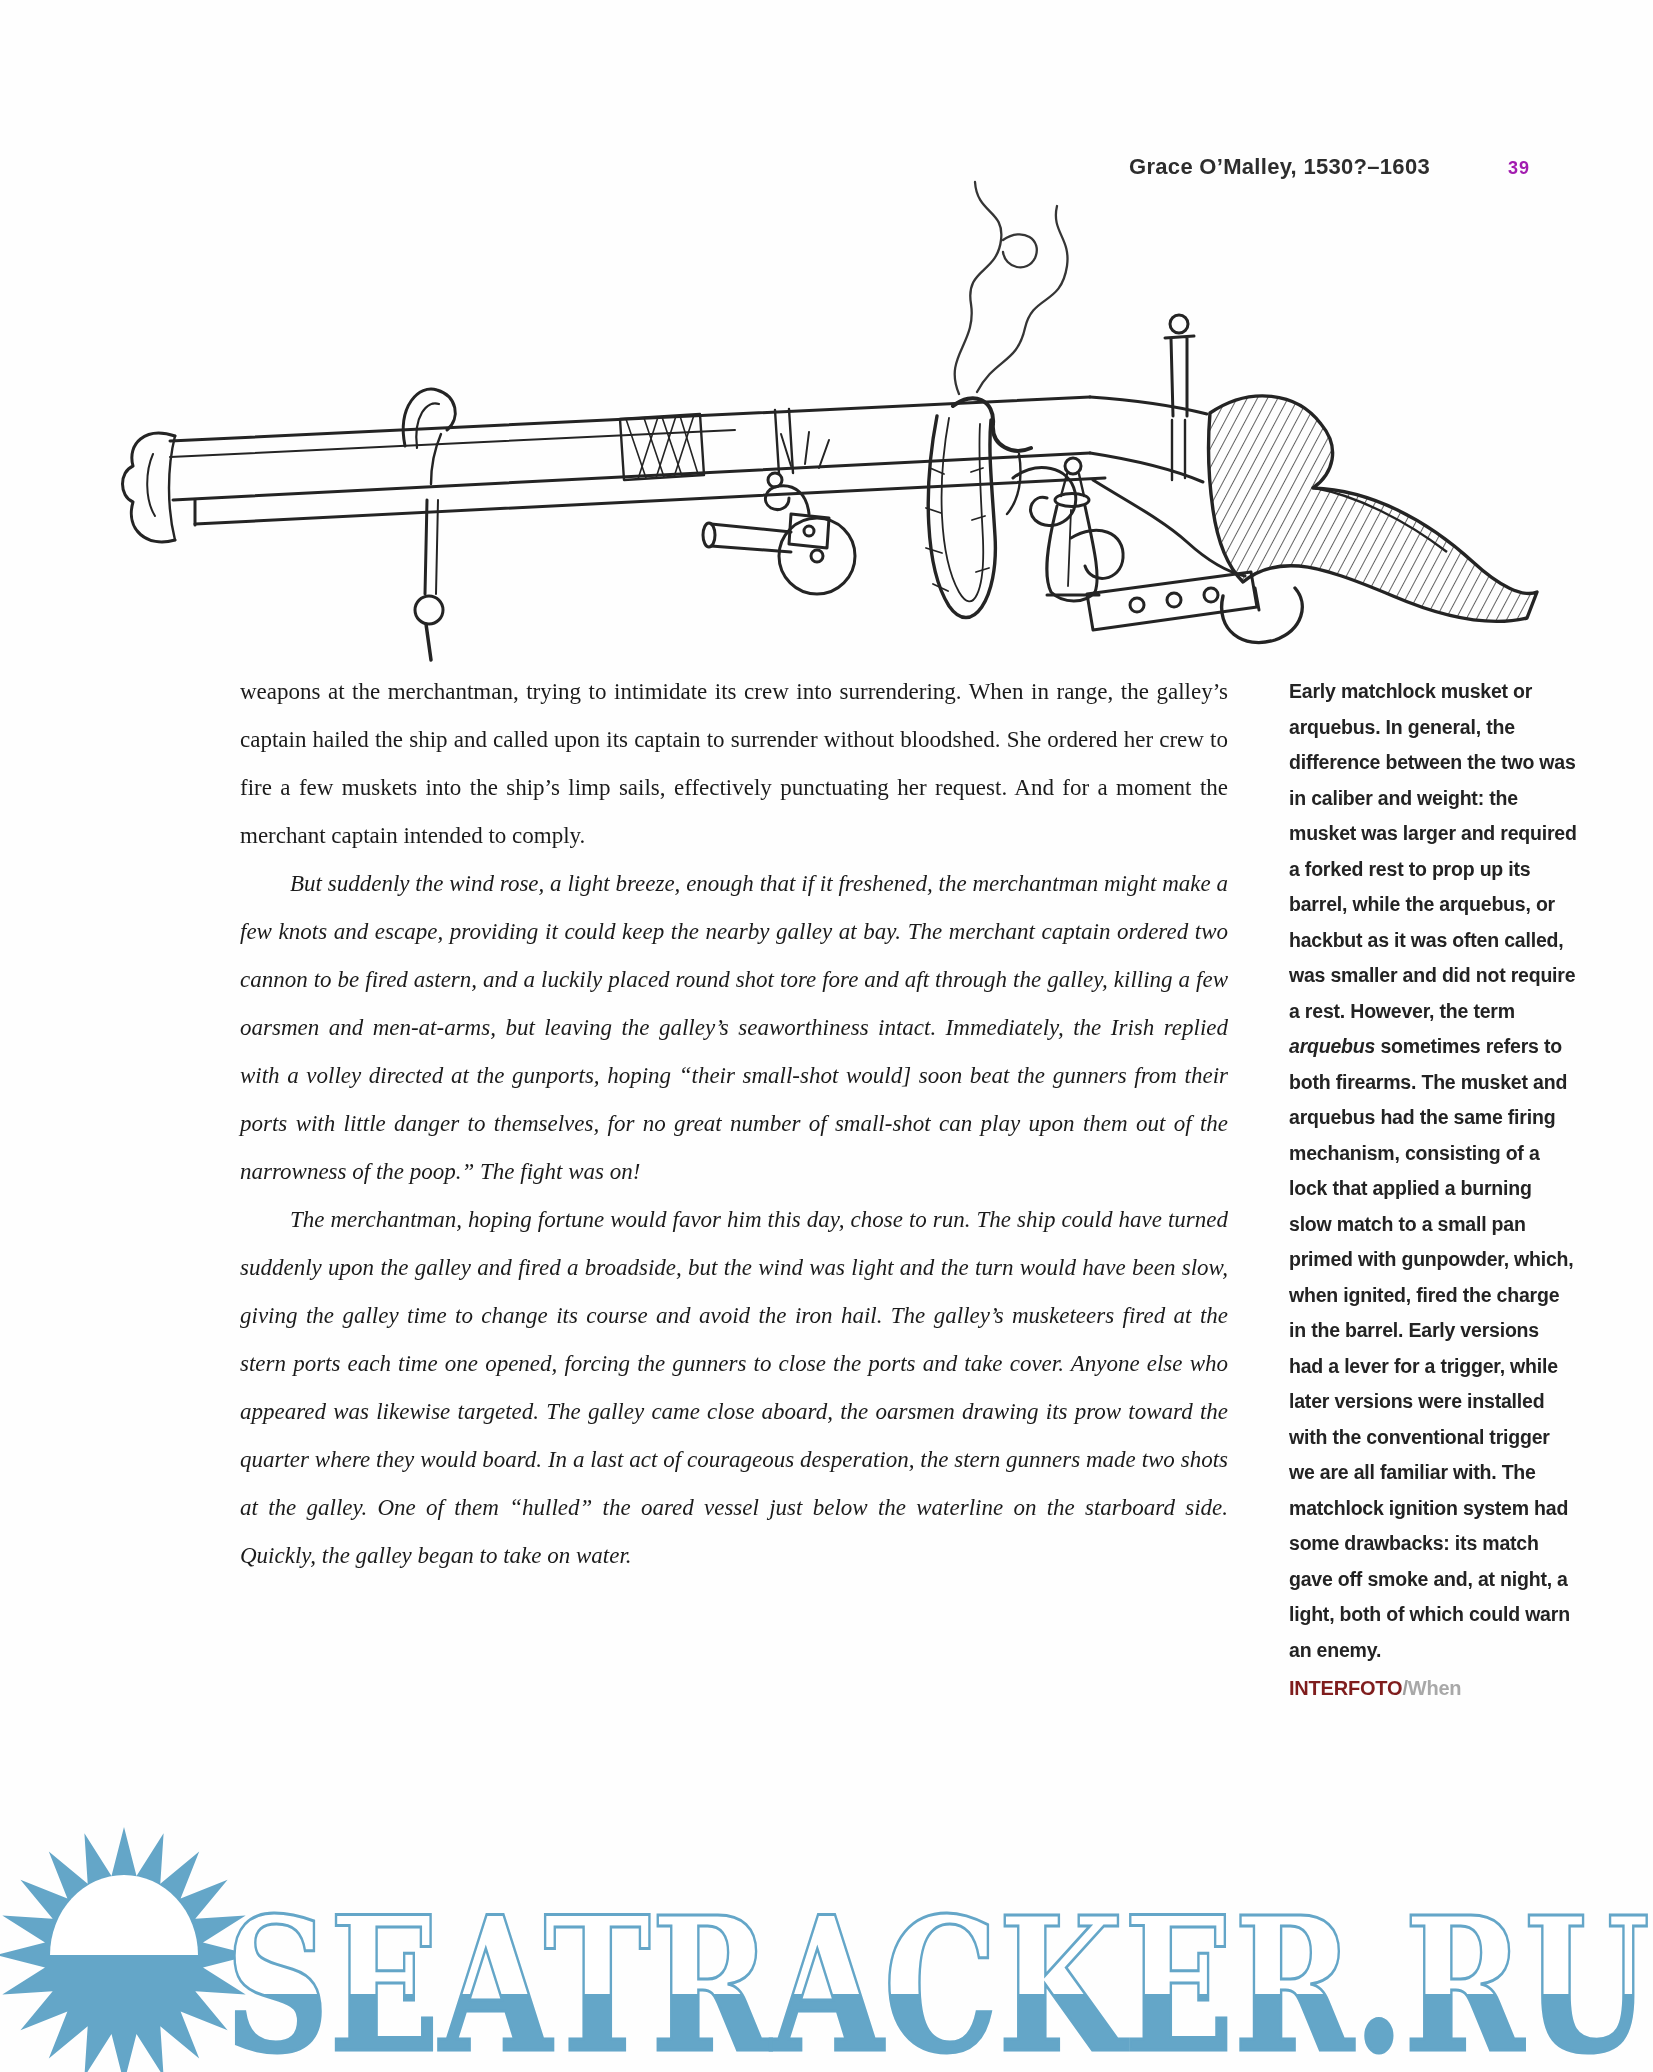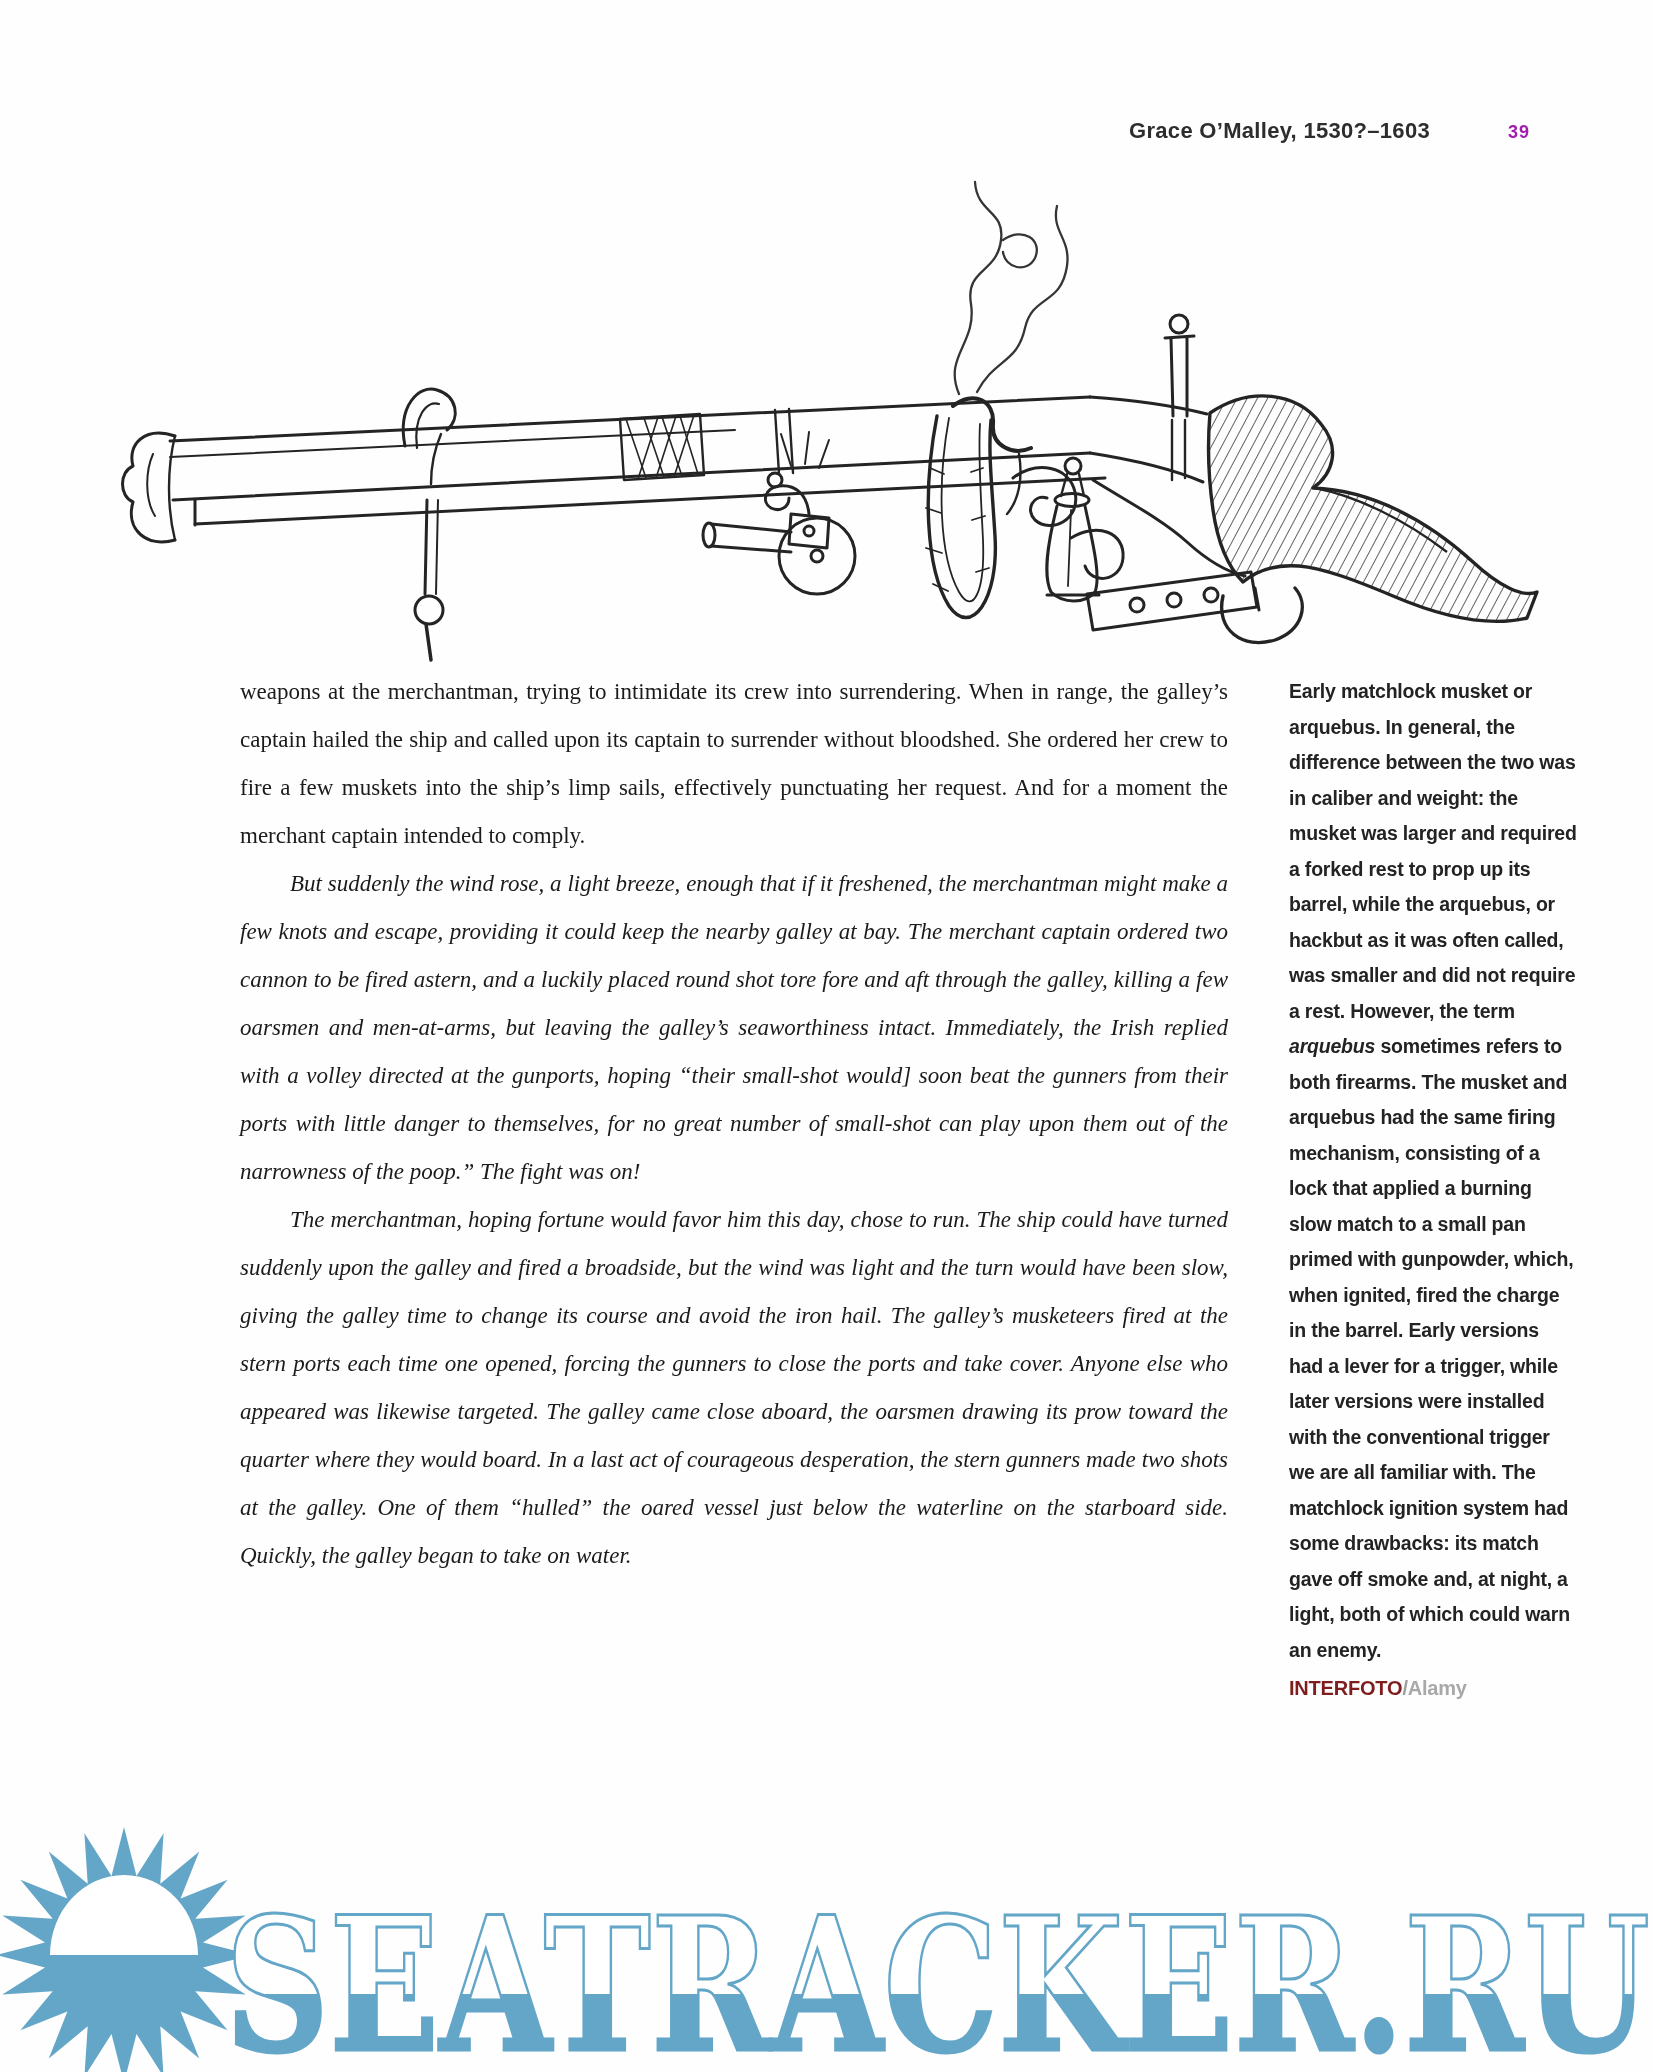--- a/index.html
+++ b/index.html
@@ -6,21 +6,21 @@
   .page{
     position:relative;width:1653px;height:2072px;background:#fefefe;
     overflow:hidden;font-family:"Liberation Serif",serif;margin:0 auto;
   }
   
   .runhead{
     position:absolute;top:118px;left:0;width:1530px;
     display:flex;justify-content:flex-end;align-items:baseline;gap:78px;
     font-family:"Liberation Sans",sans-serif;
   }
-  .runhead .title{font-size:22px;font-weight:700;color:#2d2d2d;letter-spacing:.3px;}
+  .runhead .title{font-size:22px;font-weight:700;color:#2d2d2d;letter-spacing:.3px;margin-top:36px;}
   .runhead .folio{font-size:18px;font-weight:700;color:#a21caf;letter-spacing:1px;}
   
   .illus{position:absolute;left:75px;top:148px;width:1500px;height:515px;}
   
   .bodycol{
     position:absolute;left:240px;top:668px;width:988px;
     font-size:23px;line-height:48px;color:#1b1b1b;text-align:justify;
   }
   .bodycol p{margin:0;}
   .bodycol p + p{text-indent:50px;font-style:italic;}
@@ -159,21 +159,21 @@
 
   <div class="bodycol">
     <p>weapons at the merchantman, trying to intimidate its crew into surrendering. When in range, the galley’s captain hailed the ship and called upon its captain to surrender without bloodshed. She ordered her crew to fire a few muskets into the ship’s limp sails, effectively punctuating her request. And for a moment the merchant captain intended to comply.</p>
     <p>But suddenly the wind rose, a light breeze, enough that if it freshened, the merchantman might make a few knots and escape, providing it could keep the nearby galley at bay. The merchant captain ordered two cannon to be fired astern, and a luckily placed round shot tore fore and aft through the galley, killing a few oarsmen and men-at-arms, but leaving the galley’s seaworthiness intact. Immediately, the Irish replied with a volley directed at the gunports, hoping “their small-shot would] soon beat the gunners from their ports with little danger to themselves, for no great number of small-shot can play upon them out of the narrowness of the poop.” The fight was on!</p>
     <p>The merchantman, hoping fortune would favor him this day, chose to run. The ship could have turned suddenly upon the galley and fired a broadside, but the wind was light and the turn would have been slow, giving the galley time to change its course and avoid the iron hail. The galley’s musketeers fired at the stern ports each time one opened, forcing the gunners to close the ports and take cover. Anyone else who appeared was likewise targeted. The galley came close aboard, the oarsmen drawing its prow toward the quarter where they would board. In a last act of courageous desperation, the stern gunners made two shots at the galley. One of them “hulled” the oared vessel just below the waterline on the starboard side. Quickly, the galley began to take on water.</p>
   </div>
 
   <div class="sidebar">
     <span>Early matchlock musket or arquebus. In general, the difference between the two was in caliber and weight: the musket was larger and required a forked rest to prop up its barrel, while the arquebus, or hackbut as it was often called, was smaller and did not require a rest. However, the term </span><span class="em">arquebus</span><span> sometimes refers to both firearms. The musket and arquebus had the same firing mechanism, consisting of a lock that applied a burning slow match to a small pan primed with gunpowder, which, when ignited, fired the charge in the barrel. Early versions had a lever for a trigger, while later versions were installed with the conventional trigger we are all familiar with. The matchlock ignition system had some drawbacks: its match gave off smoke and, at night, a light, both of which could warn an enemy.</span>
     <div class="credit">
-      <span class="agency">INTERFOTO</span><span class="sep">/</span><span class="holder">Alamy</span>
+      <span class="agency">INTERFOTO</span><span class="sep">/</span><span class="holder">When</span>
     </div>
   </div>
 
   <svg class="watermark" viewBox="0 0 1653 260" aria-hidden="true">
     <defs>
       <linearGradient id="wm-grad" x1="0" y1="0" x2="0" y2="1">
         <stop offset="0" stop-color="#ffffff"></stop>
         <stop offset="0.54" stop-color="#ffffff"></stop>
         <stop offset="0.54" stop-color="#64a6c8"></stop>
         <stop offset="1" stop-color="#64a6c8"></stop>

